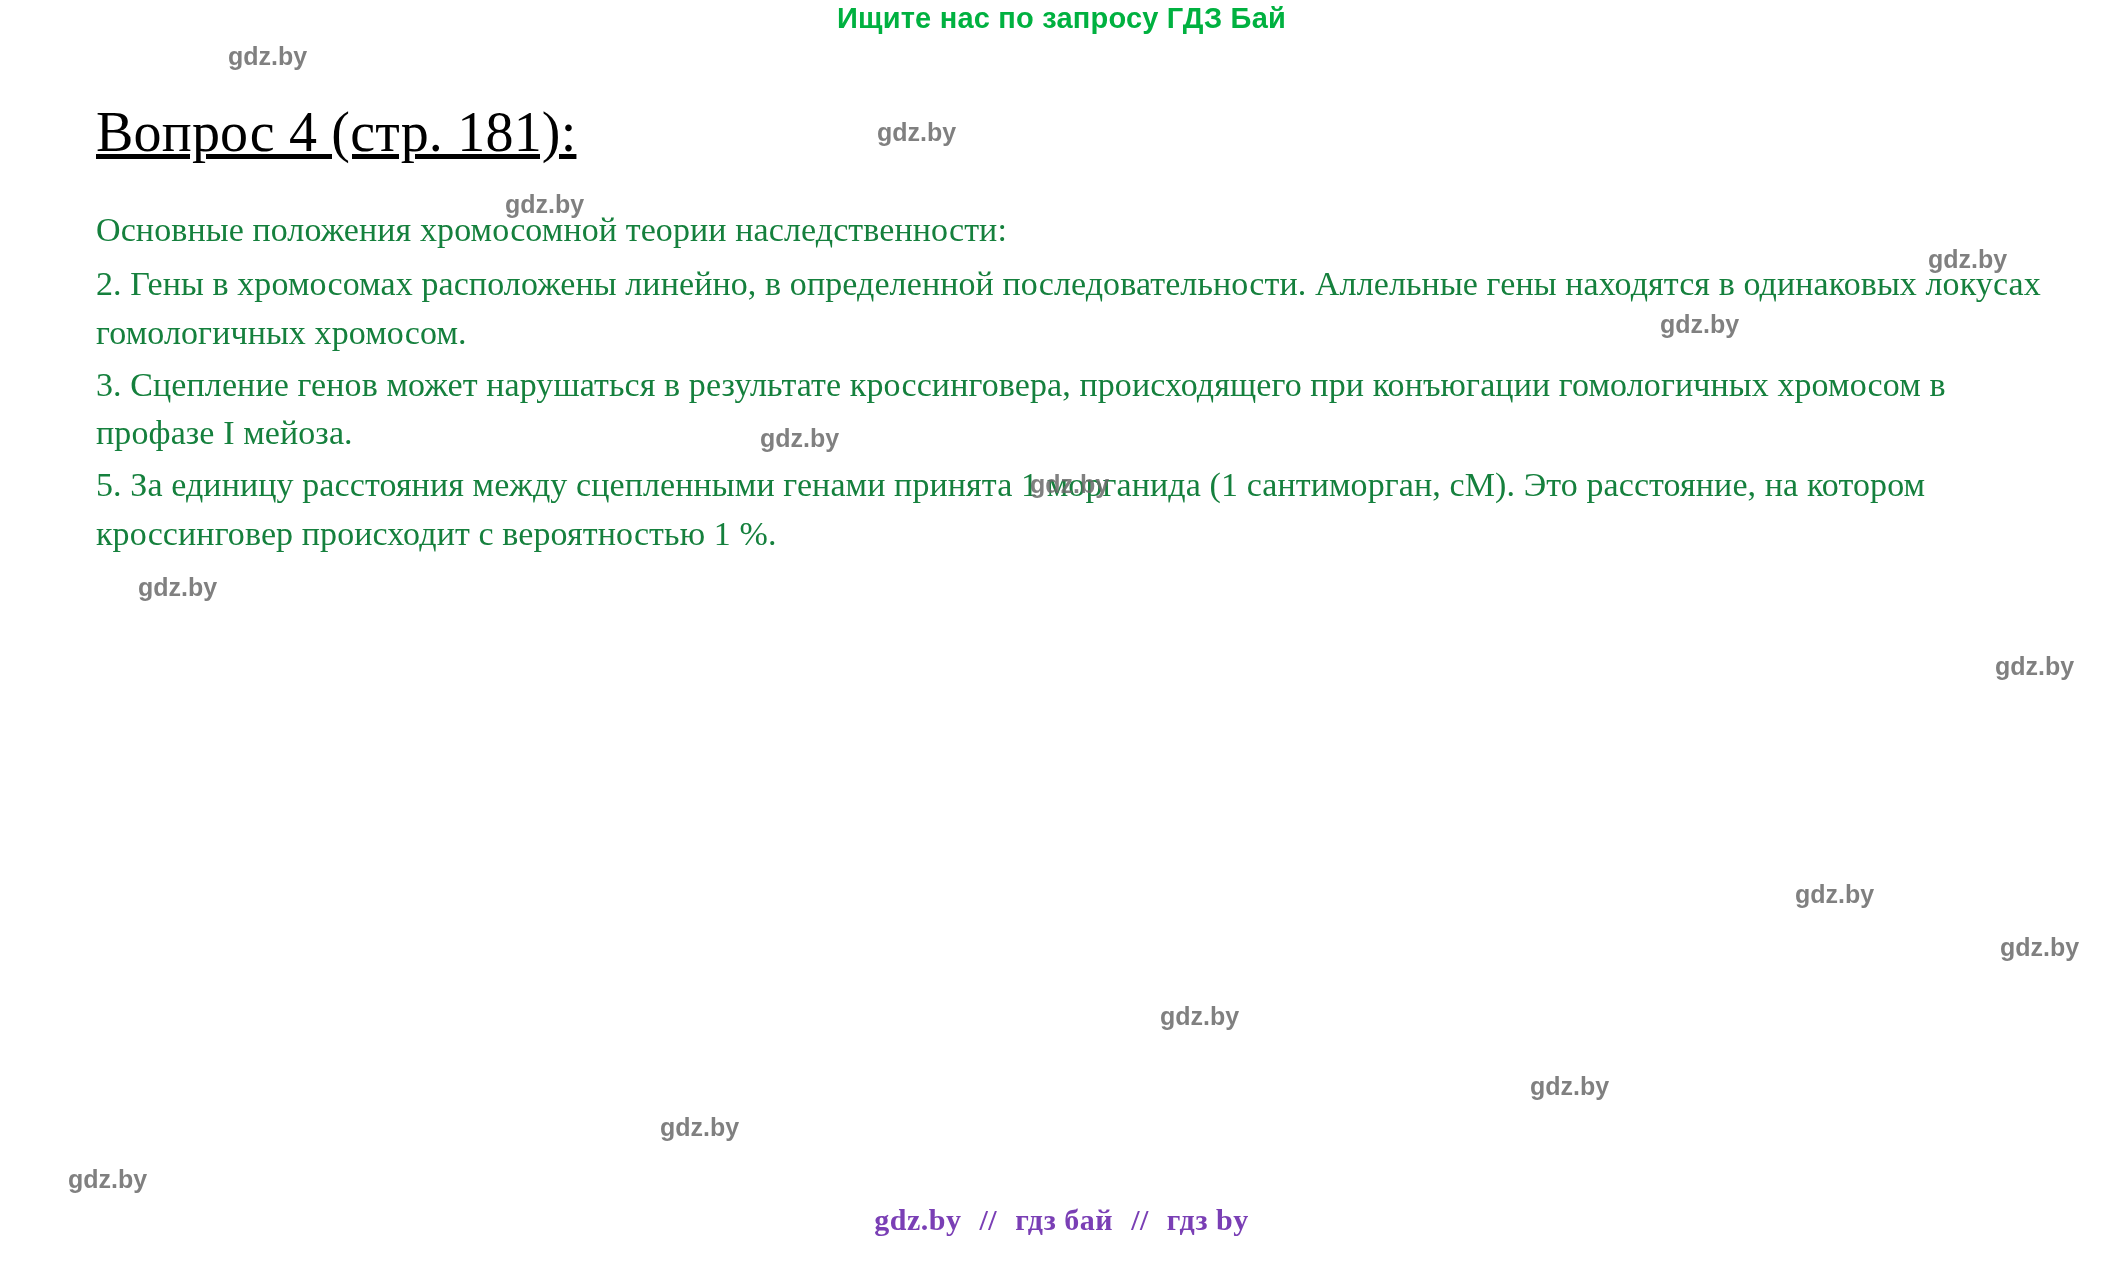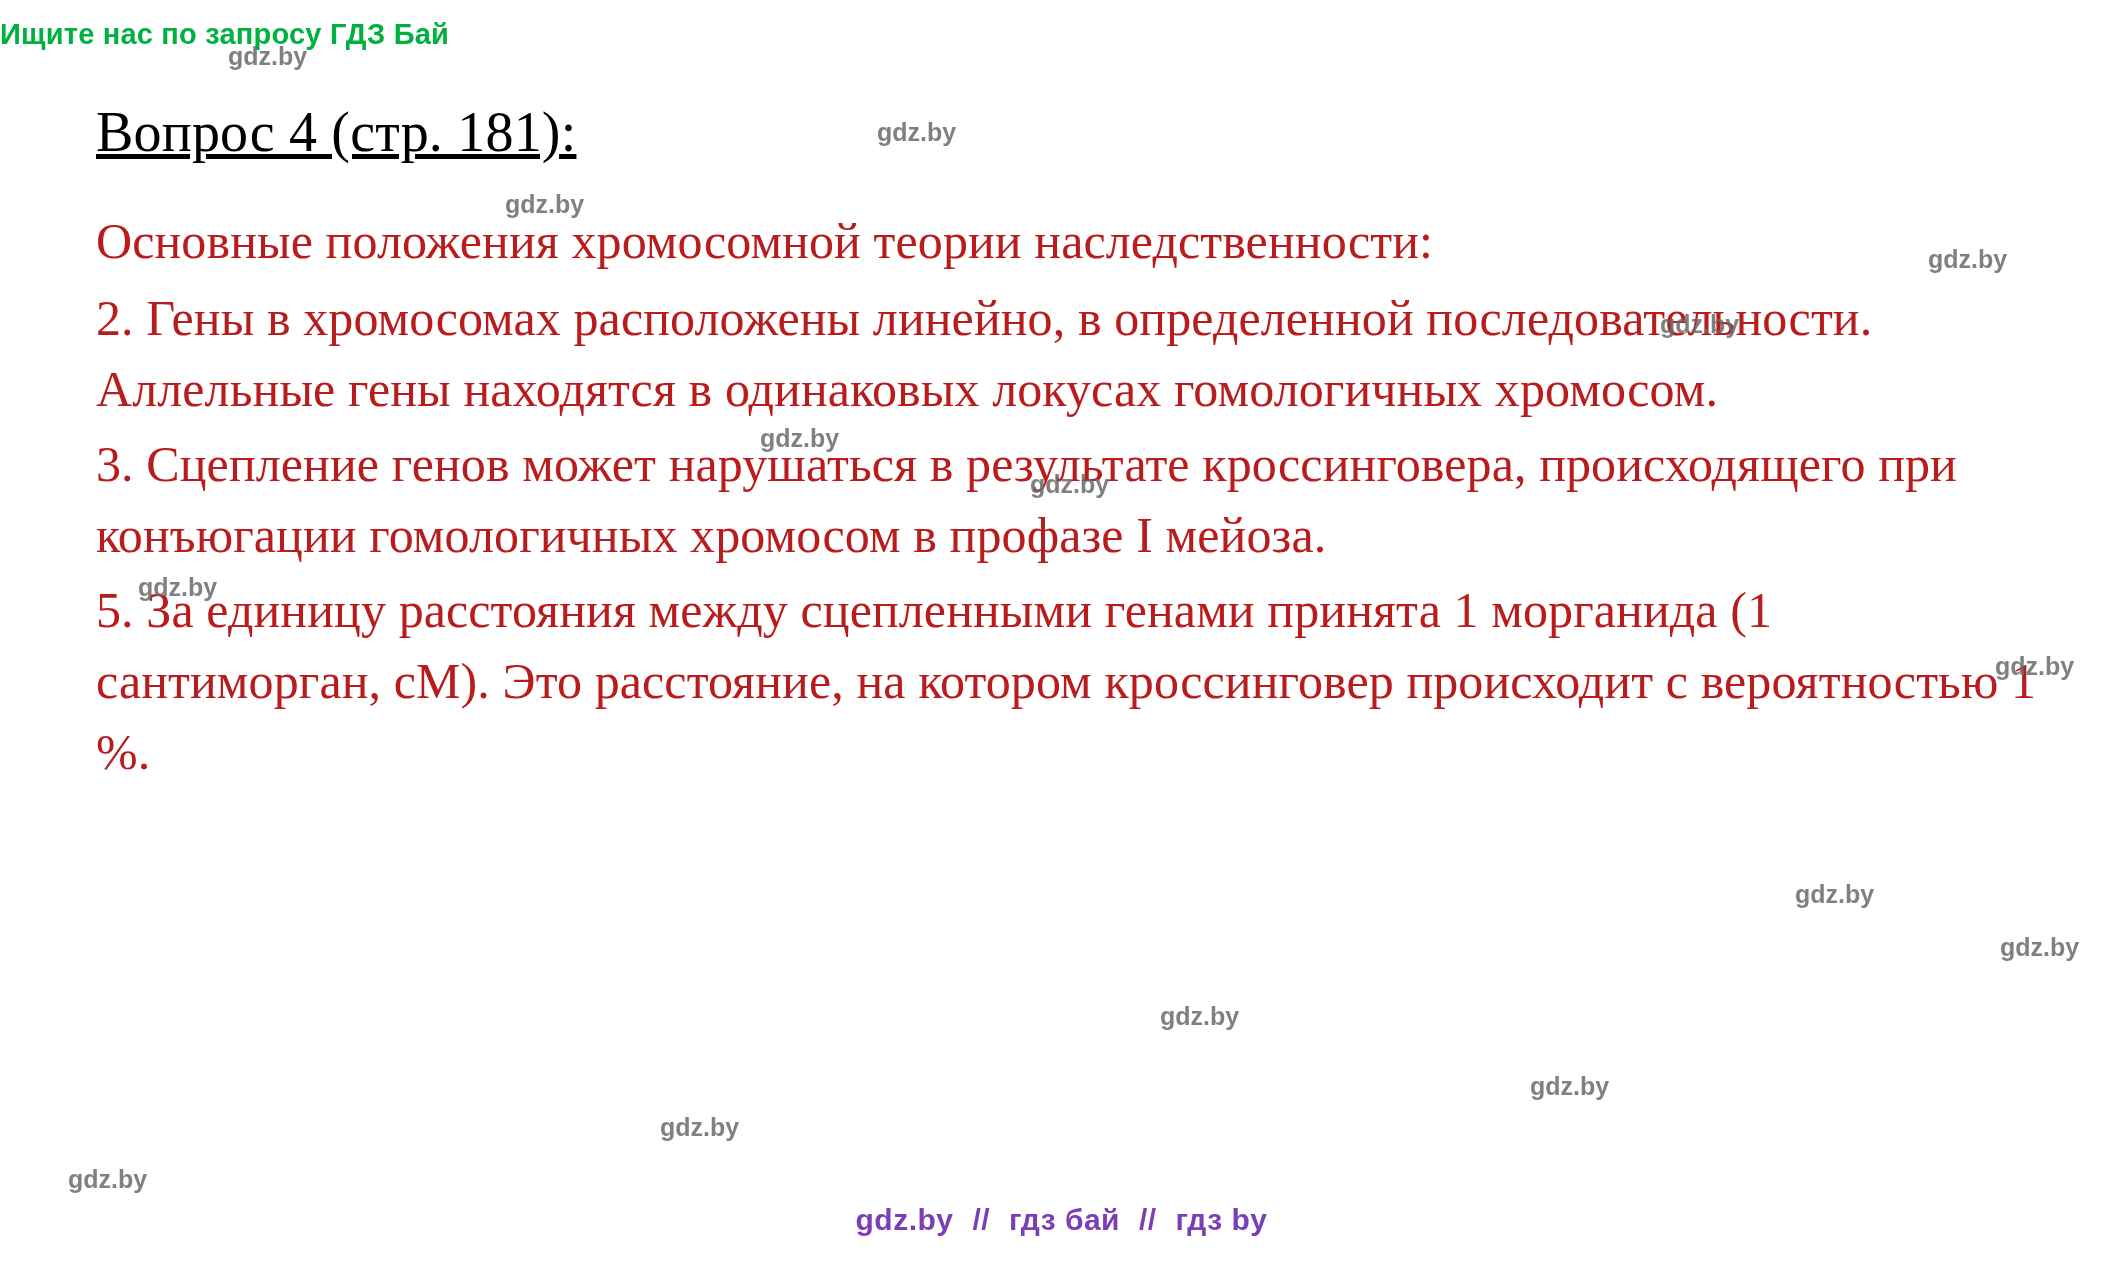--- a/index.html
+++ b/index.html
@@ -13,23 +13,24 @@
     position: relative;
     font-family: "Liberation Serif", serif;
     overflow: hidden;
   }
   #page {
     position: absolute;
     inset: 0;
   }
   .top-banner {
     position: absolute;
-    top: 18px;
+    top: 2px;
     left: 0;
     width: 2123px;
+    text-align: center;
     font-family: "Liberation Sans", sans-serif;
     font-size: 29px;
     font-weight: bold;
     color: #00b140;
     letter-spacing: 0.2px;
   }
   .content {
     position: absolute;
     left: 96px;
     top: 100px;
@@ -38,23 +39,23 @@
   .question-title {
     font-size: 56px;
     color: #000;
     margin: 0 0 42px 0;
     letter-spacing: 0.2px;
   }
   .question-title span.underline {
     text-decoration: underline;
   }
   .para {
-    font-size: 50px;
+    font-size: 34px;
     line-height: 1.42;
-    color: #b91c1c;
+    color: #15803d;
     margin: 0 0 4px 0;
     letter-spacing: 0.1px;
   }
   .para.first {
     margin-bottom: 6px;
   }
   .wm {
     position: absolute;
     font-family: "Liberation Sans", sans-serif;
     font-size: 25px;
@@ -63,21 +64,21 @@
     opacity: 0.85;
     white-space: nowrap;
     pointer-events: none;
   }
   .footer {
     position: absolute;
     left: 0;
     bottom: 26px;
     width: 2123px;
     text-align: center;
-    font-family: Liberation Sans, sans-serif;
+    font-family: Liberation Serif, serif;
     font-size: 30px;
     font-weight: bold;
     color: #7a3fb5;
     letter-spacing: 0.5px;
   }
   .footer .sep {
     color: #7a3fb5;
     padding: 0 10px;
   }
 </style>

